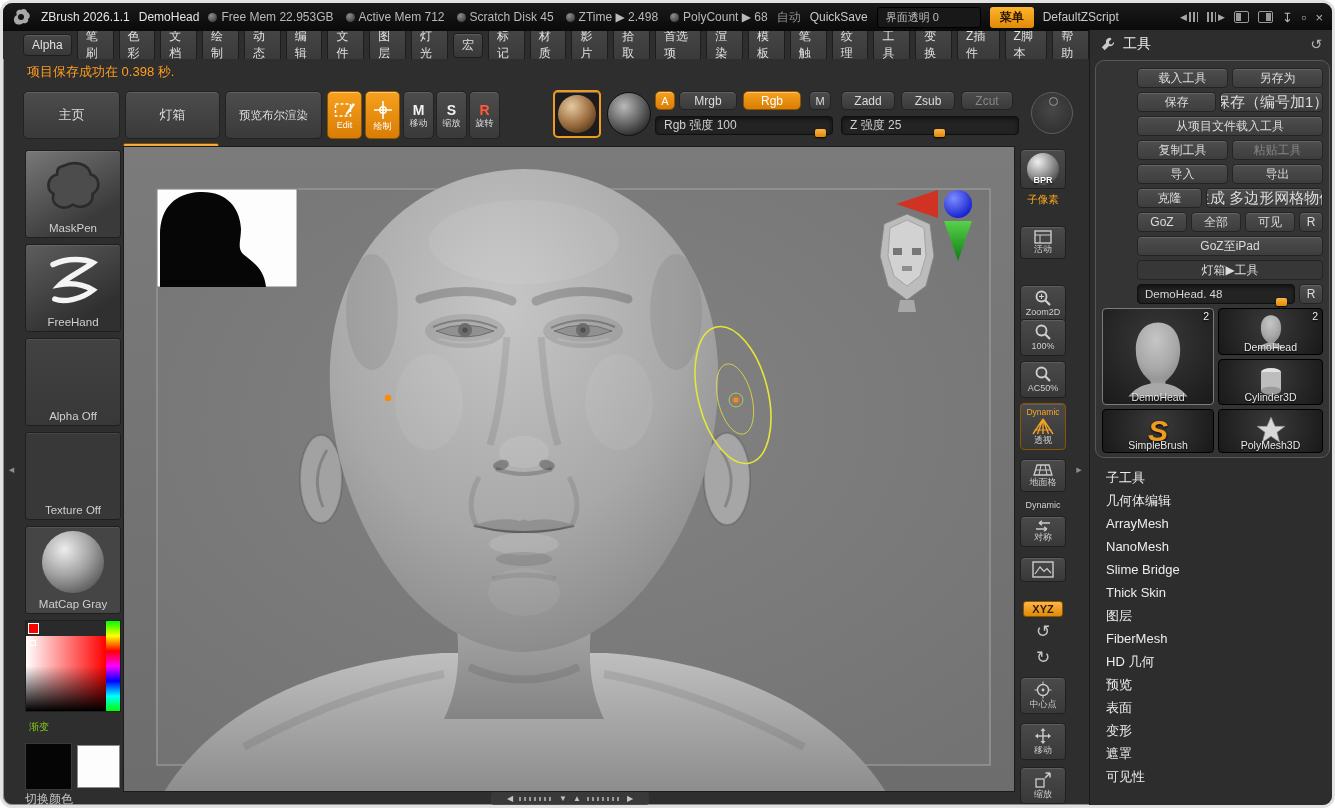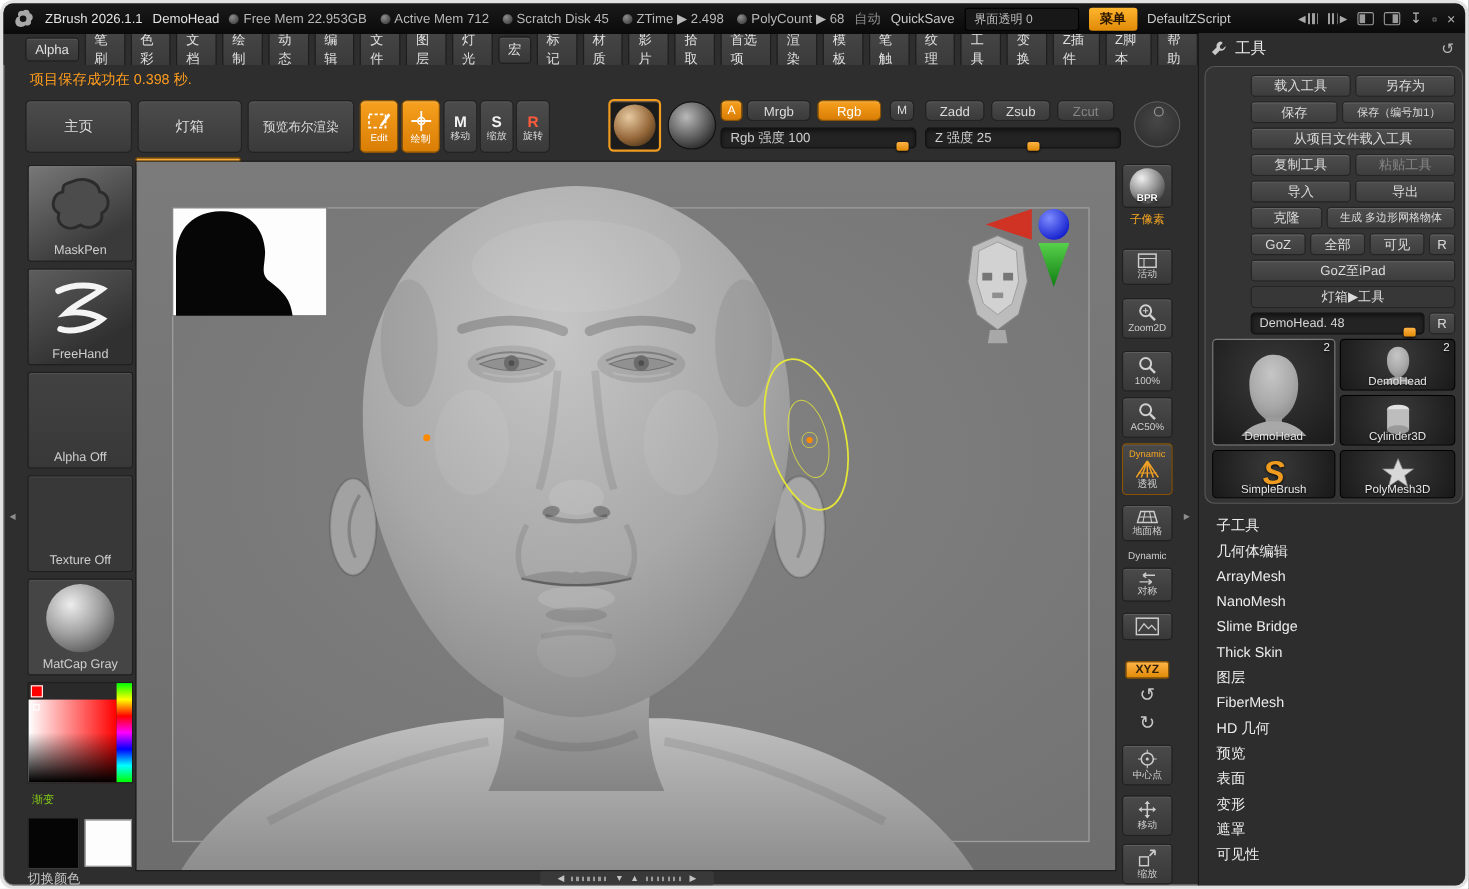--- a/index.html
+++ b/index.html
@@ -80,21 +80,21 @@
 #xyzbtn{background:linear-gradient(#ffb446,#e08a07);border-radius:3px;color:#33210a;font-weight:bold;font-size:11px;padding:1px 8px;border:1px solid #8a5403;}
 .spintxt{font-size:17px;color:#c6c6c6;line-height:1;}
 
 #toolpanel{position:absolute;left:1086px;top:27px;right:0;bottom:0;background:#2d2d2d;border-left:1px solid #191919;}
 #tp-head{position:absolute;left:0;top:0;right:0;height:28px;display:flex;align-items:center;gap:7px;padding:0 10px;}
 #tp-title{color:#ececec;font-size:14px;}
 #tp-refresh{margin-left:auto;color:#b5b5b5;font-size:14px;}
 #tp-box{position:absolute;left:5px;top:30px;width:235px;height:398px;background:#343434;border:1px solid #585858;border-radius:9px;padding:7px 6px;}
 .trow{display:flex;gap:4px;margin-bottom:4px;margin-left:35px;}
 .tbtn{height:20px;flex:1;background:linear-gradient(#4e4e4e,#3d3d3d);border:1px solid #242424;border-radius:4px;color:#dcdcdc;font-size:12px;display:flex;align-items:center;justify-content:center;box-shadow:inset 0 1px 0 #646464;overflow:hidden;white-space:nowrap;}
-.tbtn.sm{font-size:10px;}
+.tbtn.sm{font-size:15px;}
 .tbtn.dark{background:#373737;box-shadow:none;}
 .tbtn.rfix{flex:0 0 24px;}
 .tslider{position:relative;flex:1;height:20px;background:#232323;border:1px solid #101010;border-radius:4px;color:#d6d6d6;font-size:11.5px;display:flex;align-items:center;padding-left:7px;box-shadow:inset 0 2px 4px #00000088;}
 .tslider .handle{right:7px;}
 #thumbs{display:grid;grid-template-columns:112px 105px;grid-template-rows:97px 44px;gap:4px;margin-top:2px;}
 .thumb{position:relative;background:radial-gradient(circle at 50% 35%,#3a3a3a,#191919);border:1px solid #000;border-radius:4px;overflow:hidden;display:flex;align-items:center;justify-content:center;}
 .thumb.sel{border-color:#7c7c7c;}
 .tcol{display:flex;flex-direction:column;gap:4px;}
 .tcol .thumb{flex:1;}
 .tname{position:absolute;left:0;right:0;bottom:1px;text-align:center;font-size:10.5px;color:#e8e8e8;text-shadow:0 1px 2px #000;}
@@ -420,21 +420,21 @@
         <span class="orangetxt">子像素</span>
       </div>
     <div class="rs rsbg" style="top:80px;">
       <svg width="18" height="14" viewBox="0 0 18 14">
           <rect x="1" y="1" width="16" height="12" fill="none" stroke="#ccc" stroke-width="1.4"></rect>
           <line x1="1" y1="5" x2="17" y2="5" stroke="#ccc"></line>
           <line x1="6" y1="5" x2="6" y2="13" stroke="#ccc"></line>
         </svg>
       <span class="lab">活动</span>
     </div>
-    <div class="rs rsbg" style="top:125px;">
+    <div class="rs rsbg" style="top:139px;">
       <svg width="18" height="18" viewBox="0 0 18 18">
           <circle cx="7.5" cy="7.5" r="5" fill="none" stroke="#d0d0d0" stroke-width="1.8"></circle>
           <line x1="5" y1="7.5" x2="10" y2="7.5" stroke="#d0d0d0"></line>
           <line x1="7.5" y1="5" x2="7.5" y2="10" stroke="#d0d0d0"></line>
           <line x1="11.2" y1="11.2" x2="16" y2="16" stroke="#d0d0d0" stroke-width="2.2"></line>
         </svg>
       <span class="lab">Zoom2D</span>
     </div>
     <div class="rs rsbg" style="top:173px;">
       <svg width="18" height="18" viewBox="0 0 18 18">

